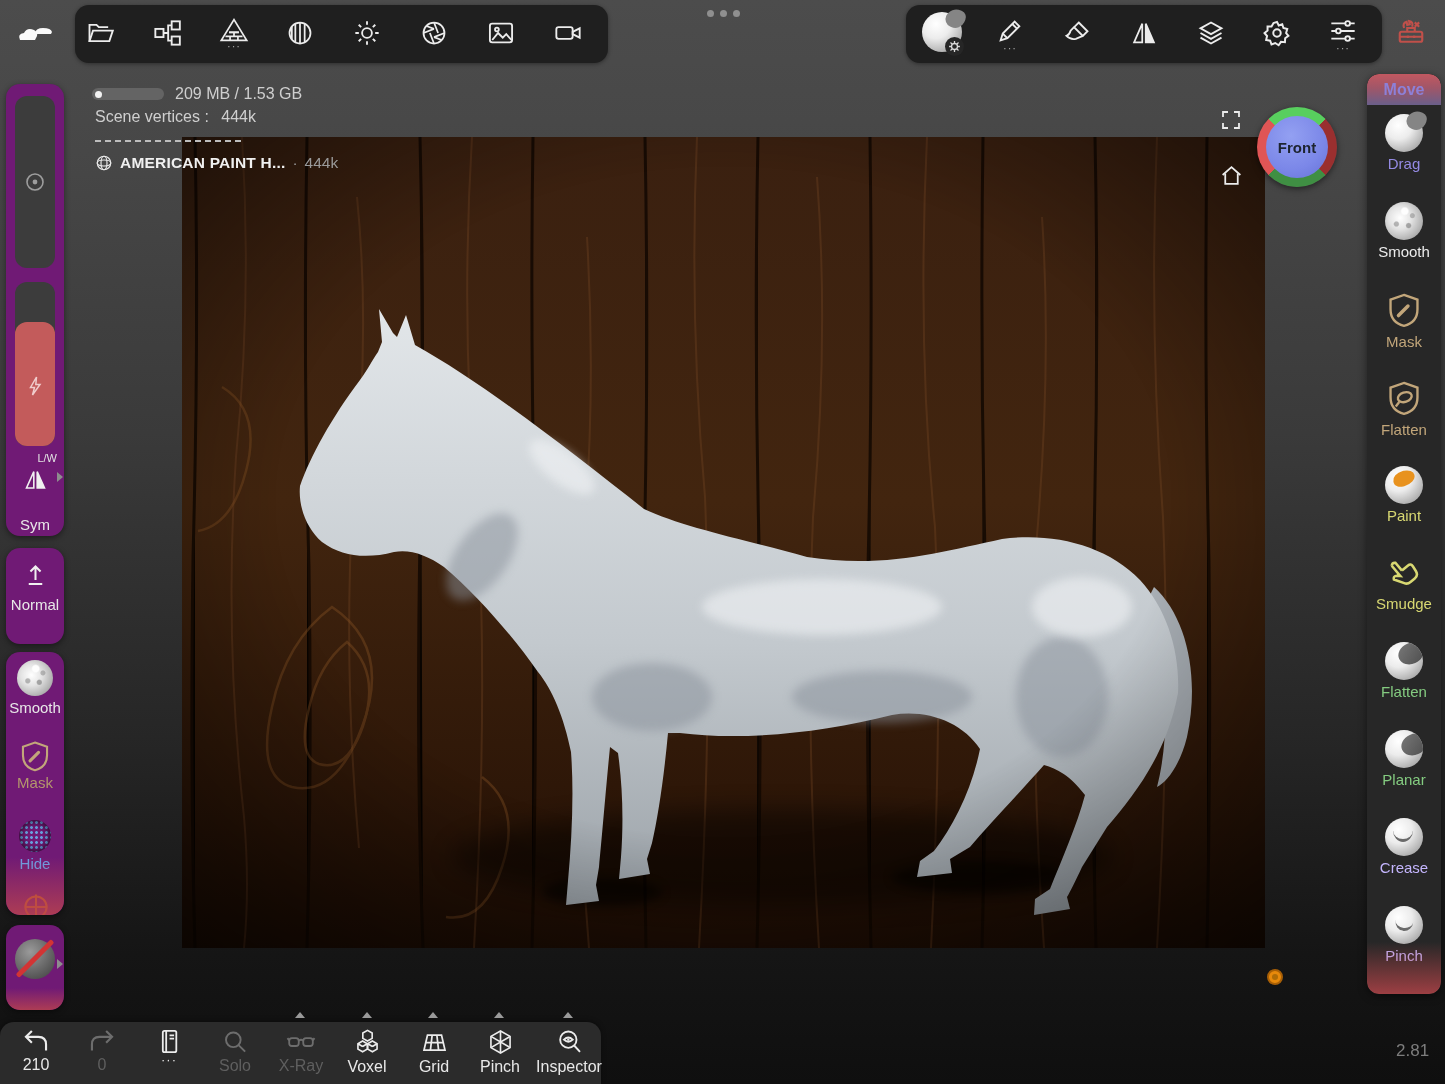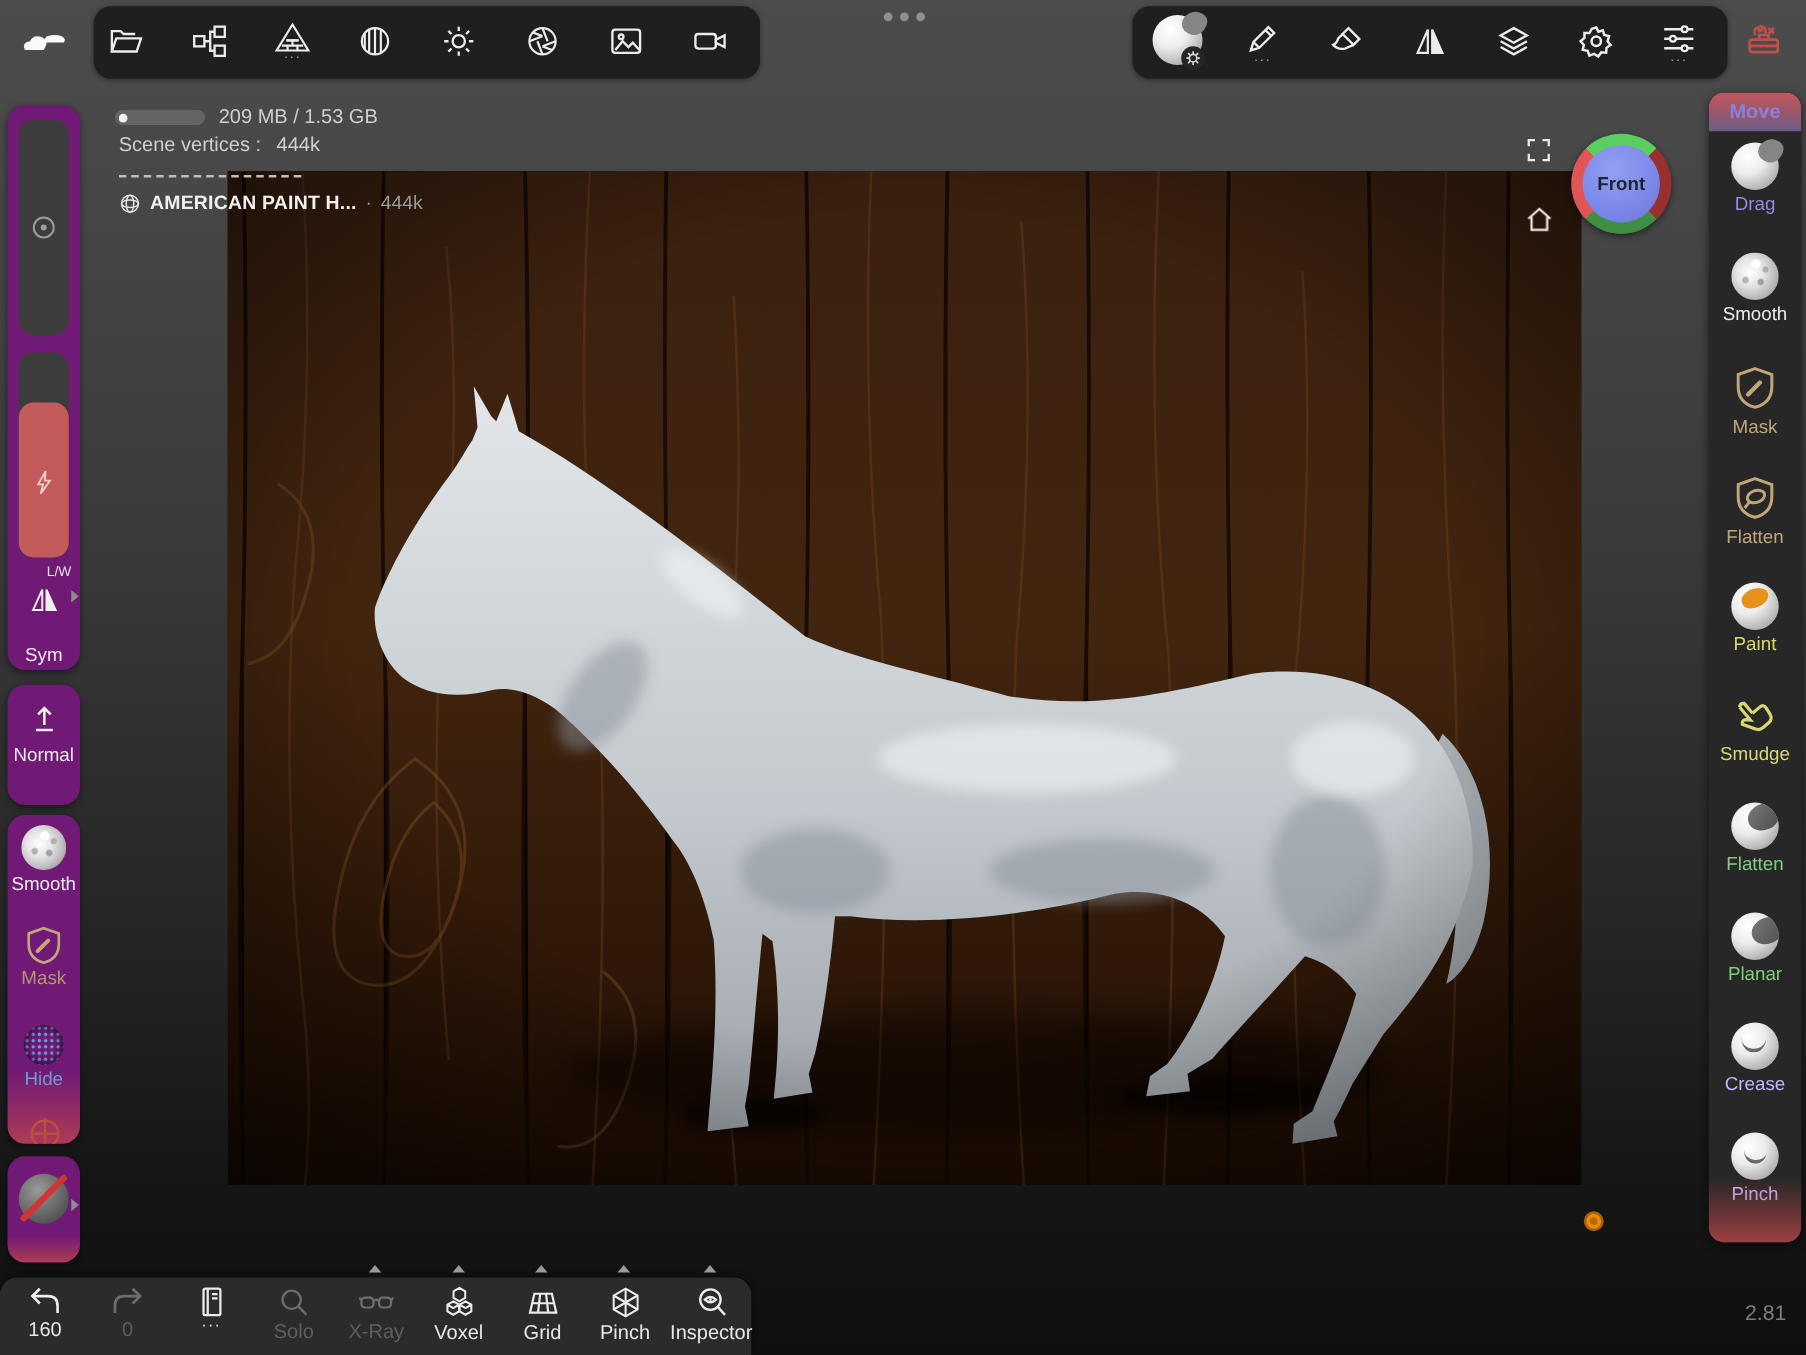--- a/index.html
+++ b/index.html
@@ -521,21 +521,21 @@
 
 <div id="bottom-bar" class="abs"></div>
 
 <div class="abs btool" style="left:6px;top:1028px;">
   <span class="ic">
     <svg width="30" height="26" viewBox="0 0 24 22" fill="none" stroke="#ececec" stroke-width="1.8">
       <path d="M8.5 2.5 L3.5 7.5 l5 5"></path>
         <path d="M3.5 7.5 H14 q6.5 0 6.5 6.5 V19"></path>
     </svg>
   </span>
-  <div class="lab">160</div>
+  <div class="lab">210</div>
 </div>
 <div class="abs btool off" style="left:72px;top:1028px;">
   <span class="ic">
     <svg width="30" height="26" viewBox="0 0 24 22" fill="none" stroke="#ececec" stroke-width="1.8">
       <path d="M15.5 2.5 L20.5 7.5 l-5 5"></path>
         <path d="M20.5 7.5 H10 q-6.5 0 -6.5 6.5 V19"></path>
     </svg>
   </span>
   <div class="lab">0</div>
 </div>

